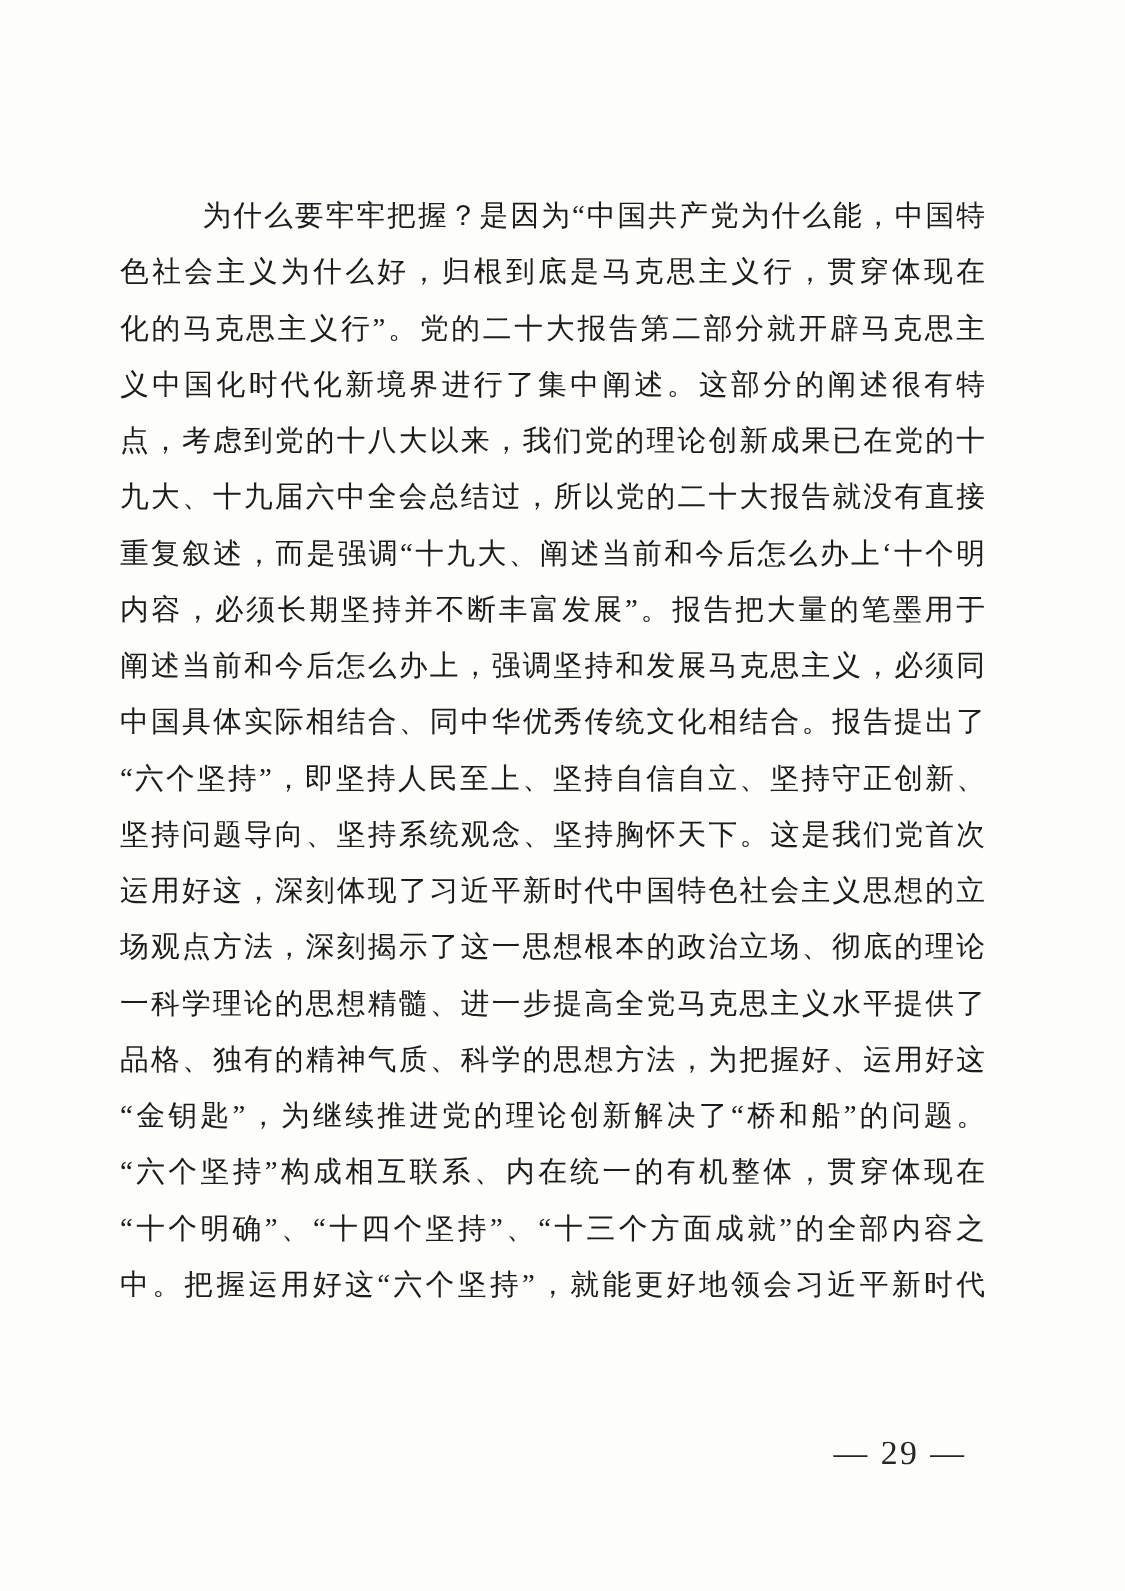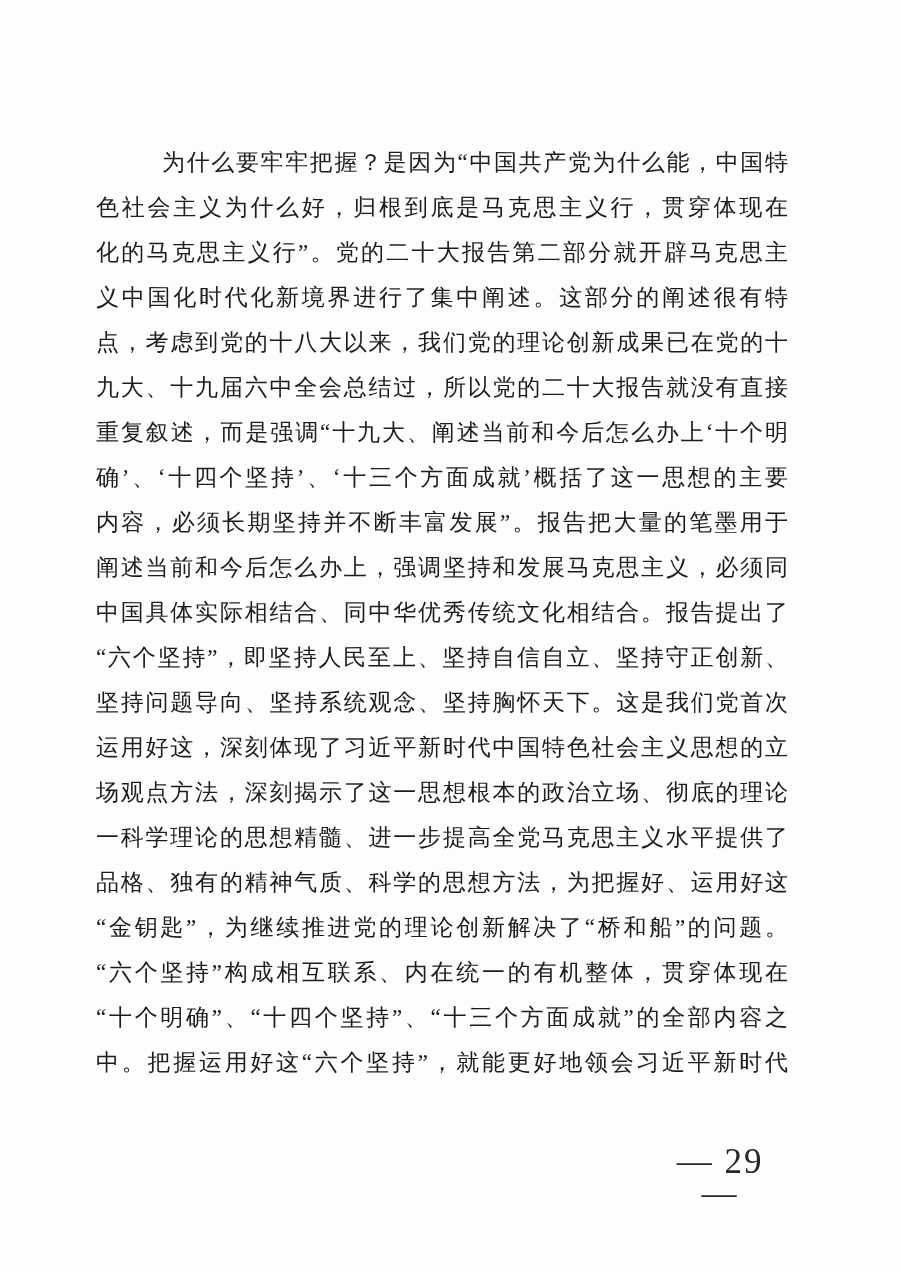--- a/index.html
+++ b/index.html
@@ -15,21 +15,21 @@
     font-family: "Liberation Serif", "DejaVu Serif", serif;
     color: #1c1c1c;
   }
   .page {
     position: absolute;
     inset: 0;
   }
   .body-text {
     position: absolute;
     left: 96px;
-    top: 140px;
+    top: 150px;
     width: 692px;
   }
   .text-line {
     height: 45px;
     line-height: 45px;
     font-size: 23px;
     text-align: justify;
     text-align-last: justify;
     overflow: hidden;
     white-space: normal;
@@ -40,41 +40,40 @@
     text-indent: 66px;
   }
   .page-footer {
     position: absolute;
     top: 1146px;
     left: 656px;
     width: 128px;
     text-align: center;
   }
   .page-number {
-    font-size: 35px;
+    font-size: 27px;
     line-height: 32px;
     letter-spacing: 2px;
     color: #262626;
     font-family: "Liberation Serif", "DejaVu Serif", serif;
   }
 </style>
 </head>
 <body>
 
 <div class="page">
 
   <div class="body-text">
     <div class="text-line indent">为什么要牢牢把握？是因为“中国共产党为什么能，中国特</div>
     <div class="text-line">色社会主义为什么好，归根到底是马克思主义行，贯穿体现在</div>
     <div class="text-line">化的马克思主义行”。党的二十大报告第二部分就开辟马克思主</div>
     <div class="text-line">义中国化时代化新境界进行了集中阐述。这部分的阐述很有特</div>
     <div class="text-line">点，考虑到党的十八大以来，我们党的理论创新成果已在党的十</div>
     <div class="text-line">九大、十九届六中全会总结过，所以党的二十大报告就没有直接</div>
     <div class="text-line">重复叙述，而是强调“十九大、阐述当前和今后怎么办上‘十个明</div>
-    <div class="text-line">确’、‘十四个坚持’、‘十三个方面成就’概括了这一思想的主要</div>
     <div class="text-line">内容，必须长期坚持并不断丰富发展”。报告把大量的笔墨用于</div>
     <div class="text-line">阐述当前和今后怎么办上，强调坚持和发展马克思主义，必须同</div>
     <div class="text-line">中国具体实际相结合、同中华优秀传统文化相结合。报告提出了</div>
     <div class="text-line">“六个坚持”，即坚持人民至上、坚持自信自立、坚持守正创新、</div>
     <div class="text-line">坚持问题导向、坚持系统观念、坚持胸怀天下。这是我们党首次</div>
     <div class="text-line">运用好这，深刻体现了习近平新时代中国特色社会主义思想的立</div>
     <div class="text-line">场观点方法，深刻揭示了这一思想根本的政治立场、彻底的理论</div>
     <div class="text-line">一科学理论的思想精髓、进一步提高全党马克思主义水平提供了</div>
     <div class="text-line">品格、独有的精神气质、科学的思想方法，为把握好、运用好这</div>
     <div class="text-line">“金钥匙”，为继续推进党的理论创新解决了“桥和船”的问题。</div>

